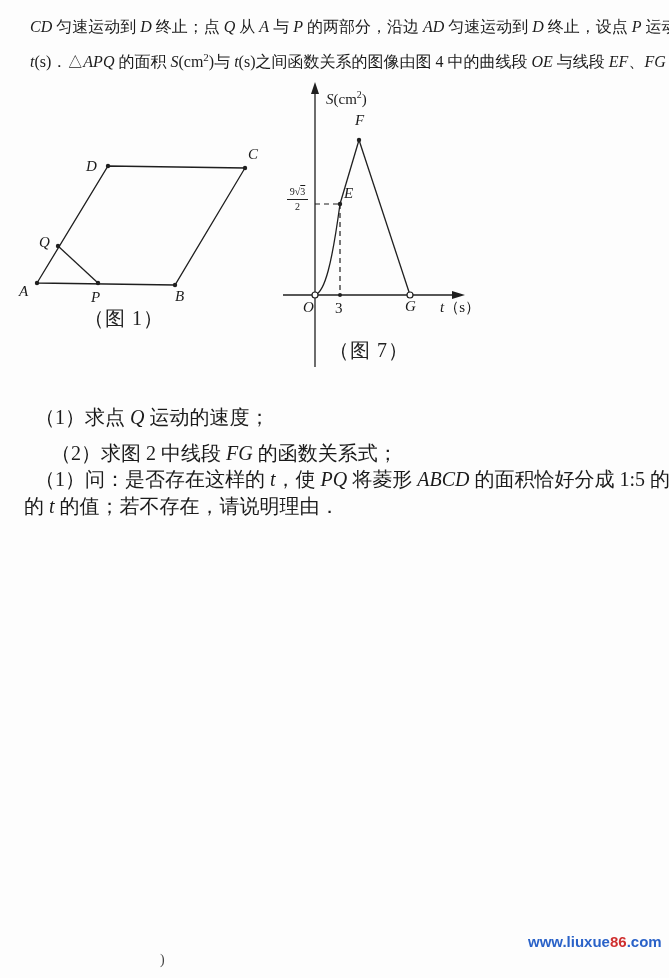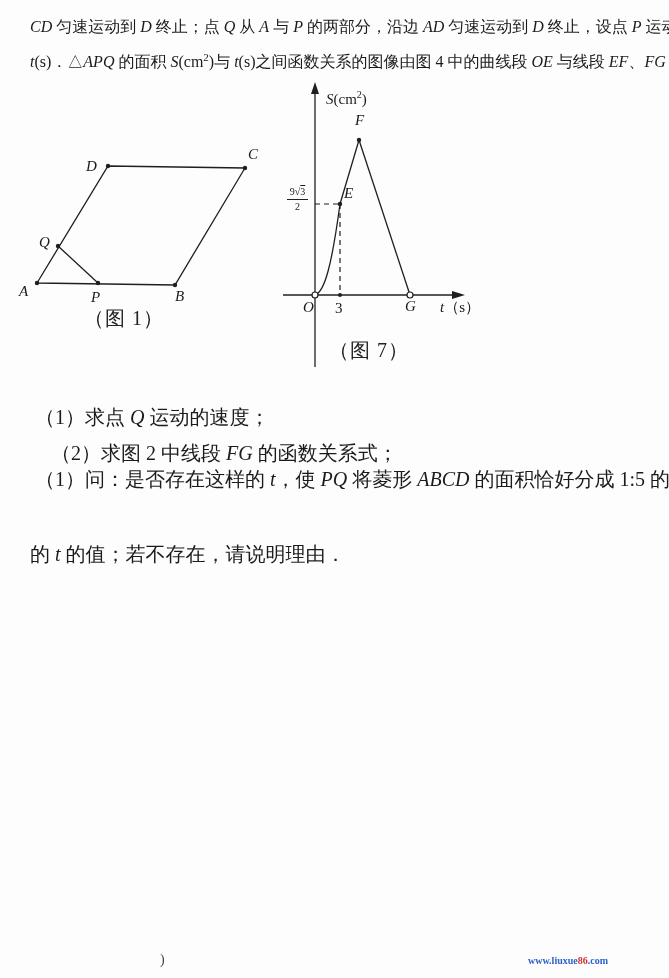--- a/index.html
+++ b/index.html
@@ -7,21 +7,21 @@
        font-family:"Liberation Serif",serif;color:#1b1b1b;}
   .page{position:absolute;left:0;top:0;width:669px;height:978px;}
   .para{position:absolute;left:30px;top:9px;width:628px;font-size:16px;}
   .pline{height:35px;line-height:35px;white-space:nowrap;}
   .it{font-style:italic;}
   sup{font-size:11px;line-height:0;}
   .q{position:absolute;font-size:20px;white-space:nowrap;font-family:Liberation Serif, serif;}
   .q1{left:35px;top:404px;}
   .q2{left:35px;top:440px;margin-left:16px;}
   .q3a{left:35px;top:466px;}
-  .q3b{left:30px;top:493px;margin-top:48px;}
+  .q3b{left:24px;top:493px;}
   .caption{position:absolute;font-size:20px;color:#222;letter-spacing:1px;}
   .cap1{left:84px;top:305px;}
   .cap2{left:329px;top:337px;}
   svg{position:absolute;overflow:visible;}
   .fig1{left:15px;top:135px;}
   .fig2{left:278px;top:80px;}
   .geoline{stroke:#1f1f1f;stroke-width:1.3;fill:none;}
   .dashline{stroke:#1f1f1f;stroke-width:1.2;fill:none;stroke-dasharray:5,4;}
   .dot{fill:#1f1f1f;stroke:none;}
   .opendot{fill:#fdfdfd;stroke:#1f1f1f;stroke-width:1.2;}
@@ -29,22 +29,22 @@
   .svgtxt{font-family:"Liberation Serif",serif;font-size:15px;fill:#1a1a1a;}
   .svgtxt .it, tspan.it{font-style:italic;}
   .fraction{position:absolute;left:280px;top:186px;width:35px;text-align:center;
             font-size:10px;line-height:1.1;color:#1a1a1a;}
   .fraction .num{display:inline-block;border-bottom:1.4px solid #1f1f1f;padding:0 3px 2px;}
   .radicand{text-decoration:overline;}
   .fraction .den{padding-top:1px;}
   .stray{position:absolute;left:160px;top:952px;font-size:14px;color:#444;}
   .wm-cn{position:absolute;left:531px;top:933px;width:130px;font-size:23px;font-weight:600;
          letter-spacing:1px;font-family:"Liberation Sans",sans-serif;white-space:nowrap;}
-  .wm-url{position:absolute;left:528px;top:955px;font-size:10px;font-weight:bold;
-          font-family:Liberation Serif, serif;white-space:nowrap;}
+  .wm-url{position:absolute;left:528px;top:933px;font-size:15px;font-weight:bold;
+          font-family:Liberation Sans, sans-serif;white-space:nowrap;}
 </style>
 </head>
 <body>
 
 <div class="page">
 
   <div class="para">
     <div class="pline"><span class="it">CD</span><span> 匀速运动到 </span><span class="it">D</span><span> 终止；点 </span><span class="it">Q</span><span> 从 </span><span class="it">A</span><span> 与 </span><span class="it">P</span><span> 的两部分，沿边 </span><span class="it">AD</span><span> 匀速运动到 </span><span class="it">D</span><span> 终止，设点 </span><span class="it">P</span><span> 运动的时间为</span></div>
     <div class="pline"><span class="it">t</span><span>(s)．△</span><span class="it">APQ</span><span> 的面积 </span><span class="it">S</span><span>(cm</span><sup>2</sup><span>)与 </span><span class="it">t</span><span>(s)之间函数关系的图像由图 4 中的曲线段 </span><span class="it">OE</span><span> 与线段 </span><span class="it">EF</span><span>、</span><span class="it">FG</span><span> 给出．</span></div>
   </div>

